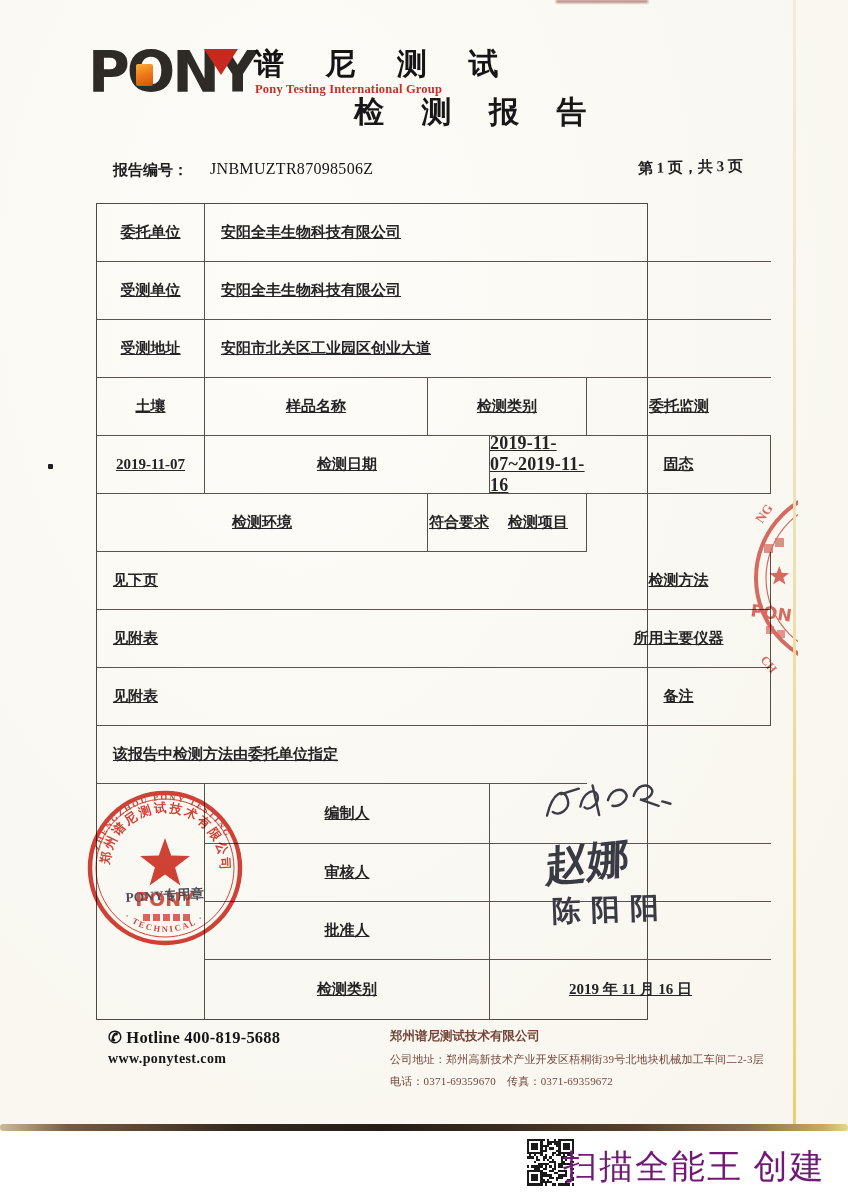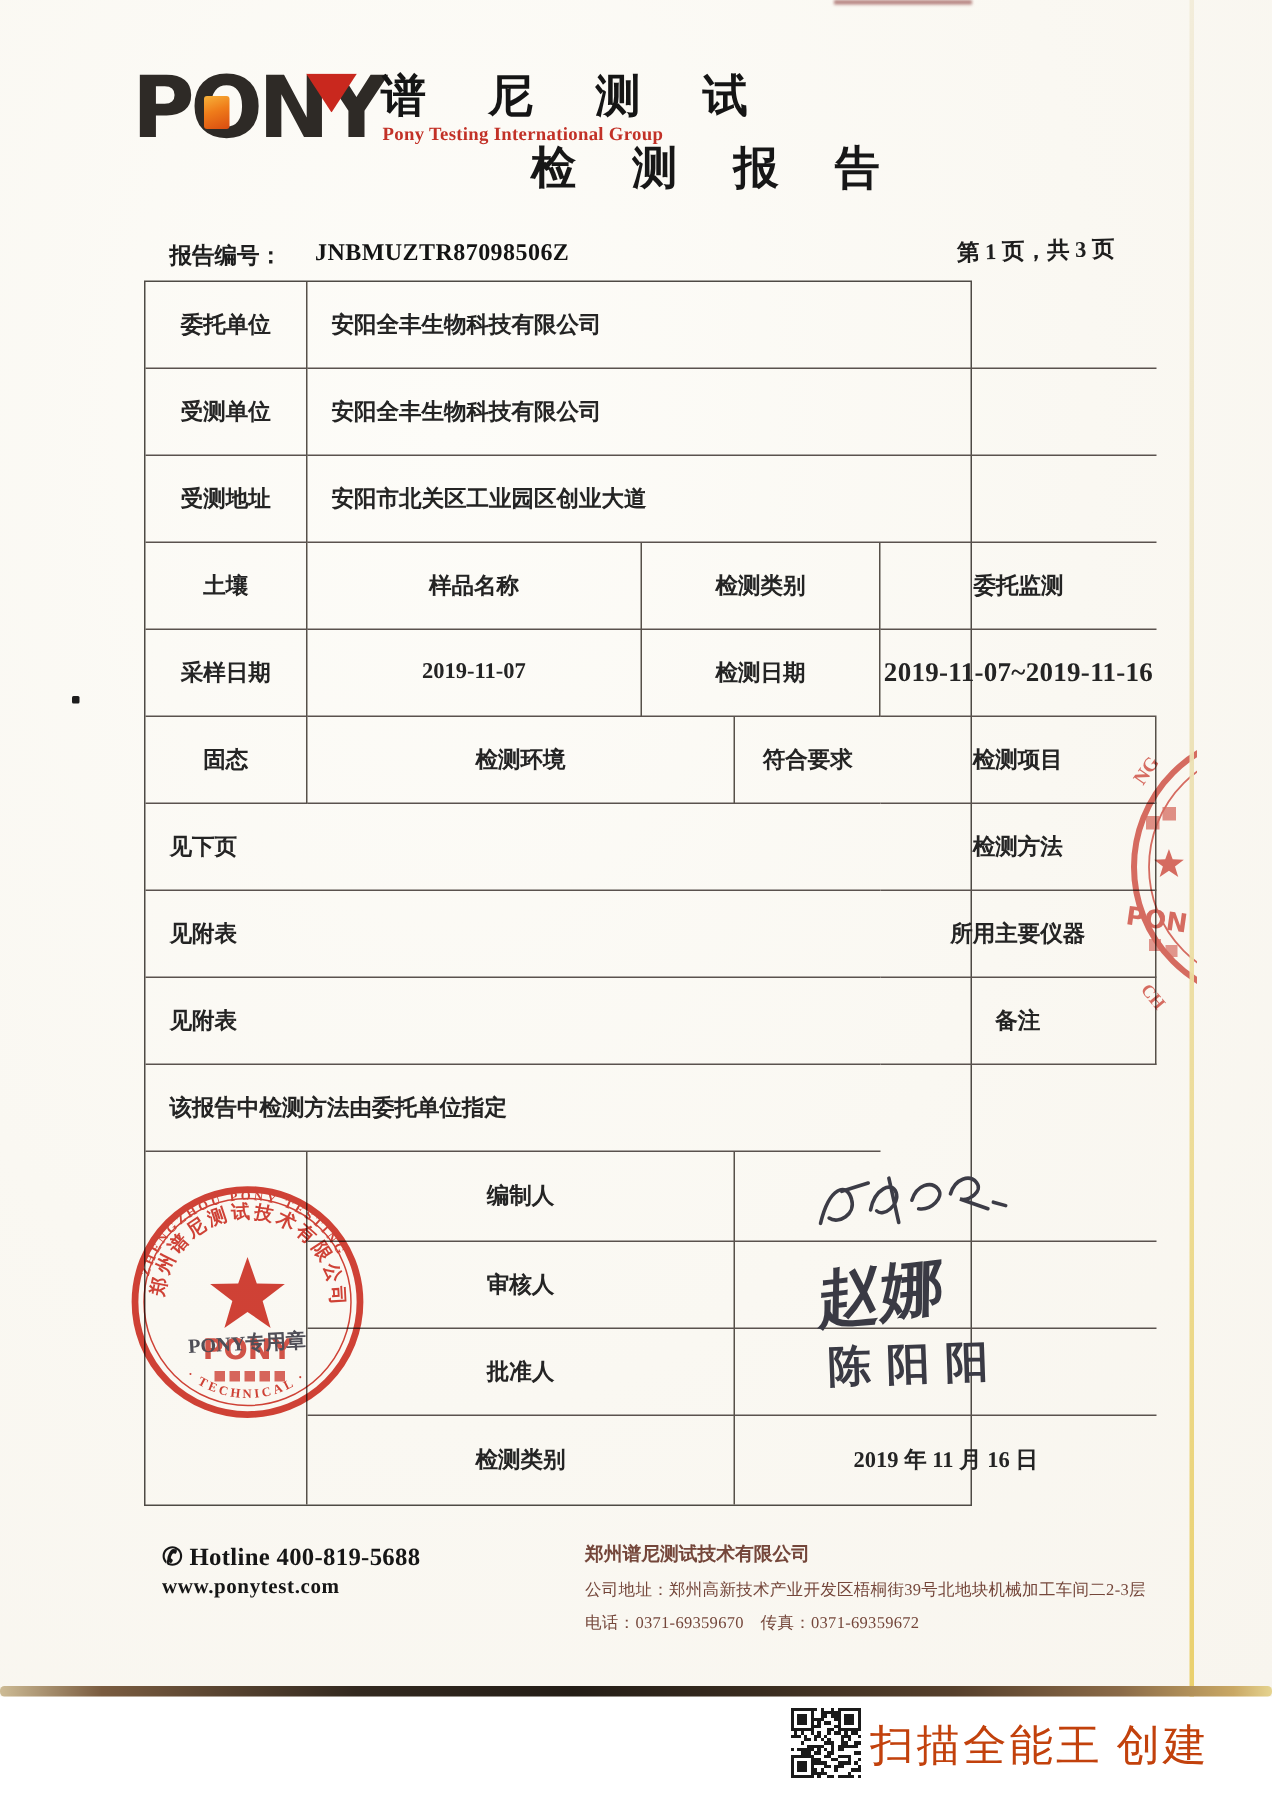--- a/index.html
+++ b/index.html
@@ -23,28 +23,28 @@
   .o-square{position:absolute;left:48px;top:22px;width:17px;height:22px;border-radius:2px;
             background:linear-gradient(160deg,#f7b23a 0%,#ef7c1a 45%,#d94c10 100%);}
   .y-triangle{position:absolute;left:116px;top:7px;width:34px;height:26px;background:#c9281e;
               clip-path:polygon(0 0,100% 0,50% 100%);}
   .brand-cn{position:absolute;left:254px;top:44px;font-size:30px;font-weight:bold;letter-spacing:17px;color:#151515;white-space:nowrap;}
   .brand-en{position:absolute;left:255px;top:82px;font-size:12.5px;font-weight:bold;color:#c23127;letter-spacing:.2px;white-space:nowrap;}
   .report-title{position:absolute;left:354px;top:92px;font-size:30px;font-weight:bold;letter-spacing:15px;color:#171717;white-space:nowrap;}
 
   
   .meta-label{position:absolute;left:113px;top:161px;font-size:15px;font-weight:bold;color:#1e1e1e;}
-  .meta-value{position:absolute;left:210px;top:160px;font-size:16px;font-weight:bold;color:#141414;letter-spacing:.3px;}
+  .meta-value{position:absolute;left:210px;top:160px;font-size:16px;font-weight:normal;color:#141414;letter-spacing:.3px;}
   .page-info{position:absolute;left:638px;top:158px;font-size:15px;font-weight:bold;color:#1e1e1e;transform:rotate(-1.4deg);white-space:nowrap;}
 
   
-  .grid{position:absolute;left:96px;top:187px;width:552px;
+  .grid{position:absolute;left:96px;top:203px;width:552px;
         display:grid;grid-template-columns:108px 223px 62px 97px 184px;
         grid-template-rows:repeat(10,58px) 60px 58px 58px 59px;
-        border:1.5px solid #4e4a45;box-sizing:border-box;background:transparent;}
+        border:1.5px solid #4e4a45;box-sizing:border-box;background:transparent;text-decoration:underline;}
   .c{border-right:1px solid #565049;border-bottom:1px solid #5a524e;box-sizing:border-box;
      display:flex;align-items:center;justify-content:center;font-size:15px;font-weight:bold;color:#242424;}
   .c.lastcol{border-right:none;}
   .c.lastrow{border-bottom:none;}
   .s2{grid-column:span 2;}
   .s4{grid-column:span 4;}
   .left{justify-content:flex-start;padding-left:16px;text-align:left;}
   .stamp-cell{grid-row:span 4;grid-column:1;}
   .small{font-size:18px;letter-spacing:.2px;}
 
@@ -62,21 +62,21 @@
   .hotline-block{position:absolute;left:108px;top:1028px;width:200px;text-align:left;
                  font-family:"Liberation Serif","DejaVu Serif",serif;color:#161616;}
   .hotline-line{font-size:16.5px;font-weight:900;letter-spacing:.2px;}
   .site-line{font-size:14px;font-weight:900;margin-top:3px;letter-spacing:.4px;}
   .company-block{position:absolute;left:390px;top:1028px;width:380px;color:#74463a;}
   .company-name{font-size:12.5px;font-weight:bold;margin-bottom:7px;}
   .company-line{font-size:11px;margin-bottom:7px;letter-spacing:.2px;}
 
   
   .qr{position:absolute;left:527px;top:1137px;width:47px;height:50px;}
-  .cam-text{position:absolute;left:580px;top:1144px;font-size:29px;color:#c2410c;letter-spacing:2px;
+  .cam-text{position:absolute;left:563px;top:1144px;font-size:34px;color:#701a75;letter-spacing:2px;
             font-family:"Liberation Serif","DejaVu Serif",serif;}
 </style>
 </head>
 <body>
 
 <div class="page">
   <div class="paper"></div>
 
   <div class="logo-block">
     <div class="pony-word">PONY</div>
@@ -99,21 +99,20 @@
     <div class="c s4 left lastcol">安阳全丰生物科技有限公司</div>
 
     <div class="c">受测地址</div>
     <div class="c s4 left lastcol">安阳市北关区工业园区创业大道</div>
 
     <div class="c">土壤</div>
     <div class="c">样品名称</div>
     <div class="c s2">检测类别</div>
     <div class="c lastcol">委托监测</div>
 
-    <div class="c">采样日期</div>
     <div class="c">2019-11-07</div>
     <div class="c s2">检测日期</div>
     <div class="c lastcol small">2019-11-07~2019-11-16</div>
 
     <div class="c">固态</div>
     <div class="c s2">检测环境</div>
     <div class="c lastcol">符合要求</div>
 
     <div class="c">检测项目</div>
     <div class="c s4 left lastcol">见下页</div>

